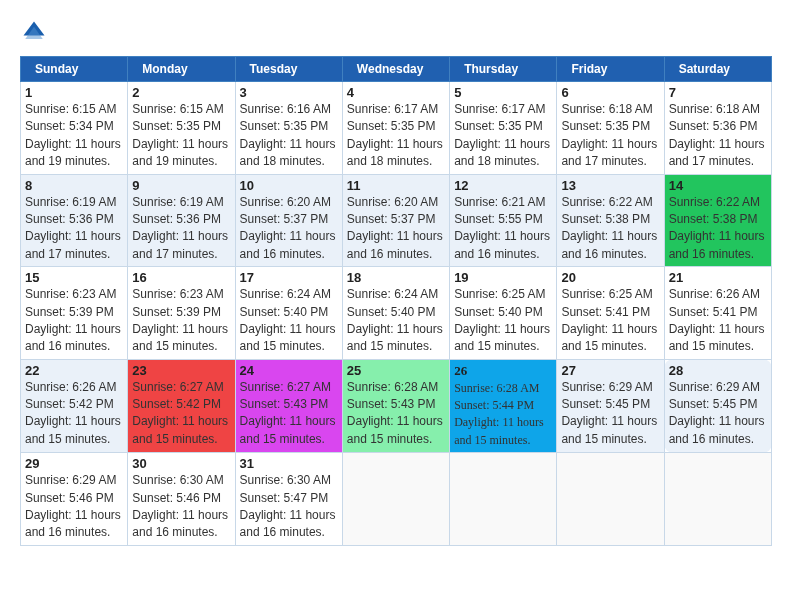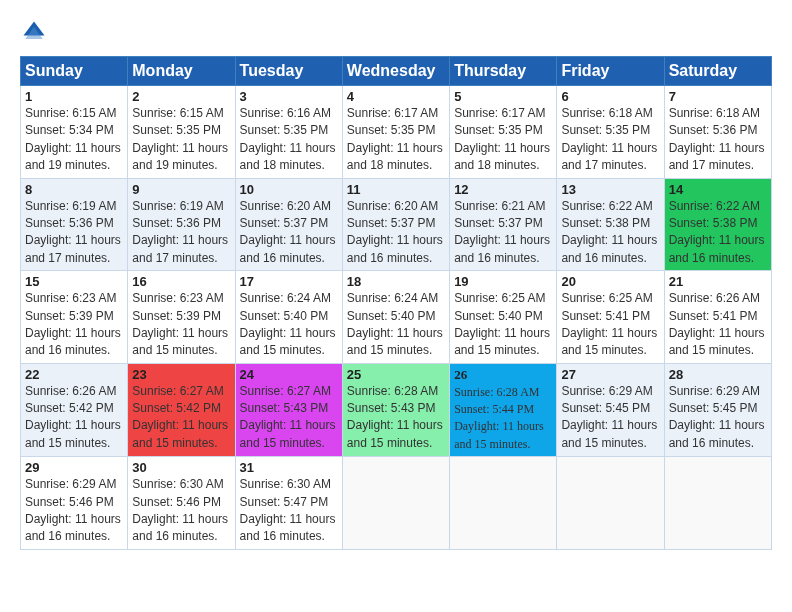--- a/index.html
+++ b/index.html
@@ -59,23 +59,23 @@
       color: #444;
     }
     .calendar {
       width: 100%;
       border-collapse: collapse;
       table-layout: fixed;
     }
     .calendar th {
       background: #2060b0;
       color: #fff;
-      font-size: 16px;
-      font-weight: bold;
-      padding: 5px 4px;
+      font-size: 12px;
+      font-weight: bold;
+      padding: 5px 14px;
       text-align: left;
       border: 1px solid #4080c0;
     }
     .calendar td {
       vertical-align: top;
       border: 1px solid #c8d8e8;
       padding: 3px 4px;
       font-size: 9.5px;
       color: #333;
       height: 80px;
@@ -210,21 +210,21 @@
           <td style="background: rgb(234, 241, 249); margin-top: 40px;">
             <span class="day-num">11</span>
             <div class="cell-text" style="white-space: pre-line;">Sunrise: 6:20 AM
 Sunset: 5:37 PM
 Daylight: 11 hours
 and 16 minutes.</div>
           </td>
           <td style="background: rgb(234, 241, 249);">
             <span class="day-num">12</span>
             <div class="cell-text" style="white-space: pre-line;">Sunrise: 6:21 AM
-Sunset: 5:37 PM
+Sunset: 5:55 PM
 Daylight: 11 hours
 and 16 minutes.</div>
           </td>
           <td style="background: rgb(234, 241, 249); margin-left: 20px;">
             <span class="day-num">13</span>
             <div class="cell-text" style="white-space: pre-line;">Sunrise: 6:22 AM
 Sunset: 5:38 PM
 Daylight: 11 hours
 and 16 minutes.</div>
           </td>
@@ -323,21 +323,21 @@
 Daylight: 11 hours
 and 15 minutes.</div>
           </td>
           <td style="background: rgb(234, 241, 249);">
             <span class="day-num">27</span>
             <div class="cell-text" style="white-space: pre-line;">Sunrise: 6:29 AM
 Sunset: 5:45 PM
 Daylight: 11 hours
 and 15 minutes.</div>
           </td>
-          <td style="background: rgb(234, 241, 249);">
+          <td style="background: rgb(234, 241, 249); border-radius: 9px;">
             <span class="day-num">28</span>
             <div class="cell-text" style="white-space: pre-line;">Sunrise: 6:29 AM
 Sunset: 5:45 PM
 Daylight: 11 hours
 and 16 minutes.</div>
           </td>
         </tr>
         <tr>
           <td>
             <span class="day-num">29</span>

